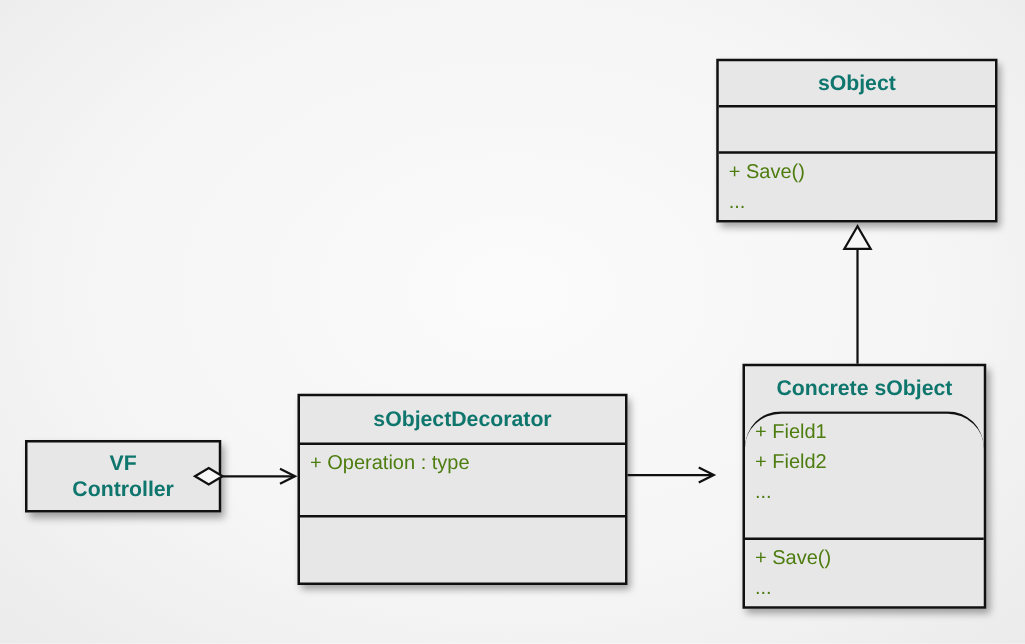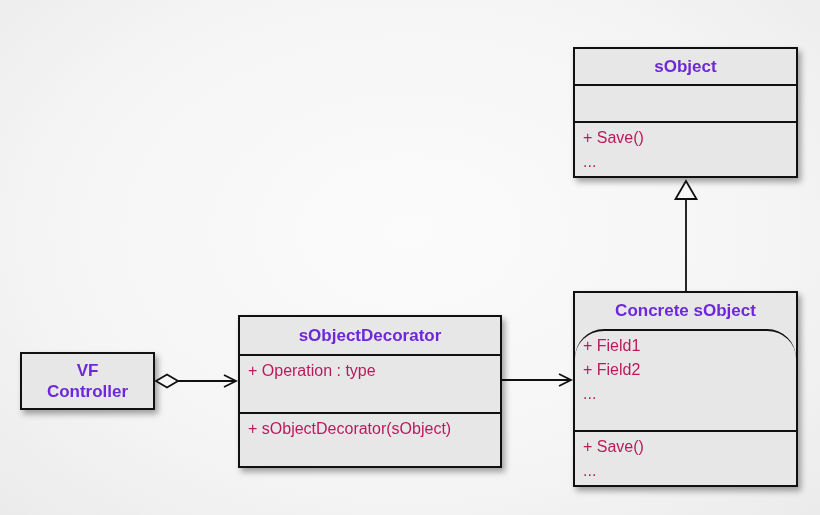--- a/index.html
+++ b/index.html
@@ -22,52 +22,52 @@
     display: flex;
     flex-direction: column;
   }
 
   .compartment { box-sizing: border-box; }
   .compartment + .compartment { border-top: 2px solid #101010; }
 
   .uml-title {
     font-weight: bold;
     font-size: 17px;
-    color: #6d28d9;
+    color: #0f766e;
     display: flex;
     align-items: center;
     justify-content: center;
     text-align: center;
     flex: none;
   }
 
   .members { padding: 3px 6px 0 8px; }
   .member {
     font-size: 16px;
     line-height: 24px;
-    color: #be185d;
+    color: #4d7c0f;
     white-space: nowrap;
   }
 
   .grow { flex: 1 1 auto; }
 
   
   .box-sobject            { left: 573px; top: 47px;  width: 225px; height: 131px; }
   .box-sobject .uml-title { height: 35px; }
   .box-sobject .attrs     { height: 37px; }
 
-  .box-concrete            { left: 573px; top: 291px; width: 225px; height: 196px; }
+  .box-concrete            { left: 594px; top: 291px; width: 195px; height: 196px; }
   .box-concrete .uml-title { height: 36px; }
   .box-concrete .attrs     { height: 101px; border-radius: 29px; }
 
   .box-decorator            { left: 238px; top: 315px; width: 264px; height: 153px; }
   .box-decorator .uml-title { height: 37px; text-align: center; }
   .box-decorator .attrs     { height: 58px; }
 
-  .box-vf { left: 20px; top: 352px; width: 135px; height: 58px; }
+  .box-vf { left: 20px; top: 352px; width: 157px; height: 58px; }
   .box-vf .uml-title { height: 100%; line-height: 1.25; }
   .box-vf .uml-title span { display: block; max-width: 92px; }
 
   .connectors {
     position: absolute;
     left: 0; top: 0;
     width: 820px; height: 515px;
     pointer-events: none;
   }
   .connectors line, .connectors polyline {
@@ -107,21 +107,20 @@
       <div class="member">...</div>
     </div>
   </div>
 
   <div class="uml-class box-decorator">
     <div class="uml-title compartment">sObjectDecorator</div>
     <div class="compartment attrs members">
       <div class="member">+ Operation : type</div>
     </div>
     <div class="compartment grow members">
-      <div class="member">+ sObjectDecorator(sObject)</div>
     </div>
   </div>
 
   <div class="uml-class box-vf">
     <div class="uml-title compartment">
       <span>VF Controller</span>
     </div>
   </div>
 
   <svg class="connectors" viewBox="0 0 820 515" xmlns="http://www.w3.org/2000/svg">

